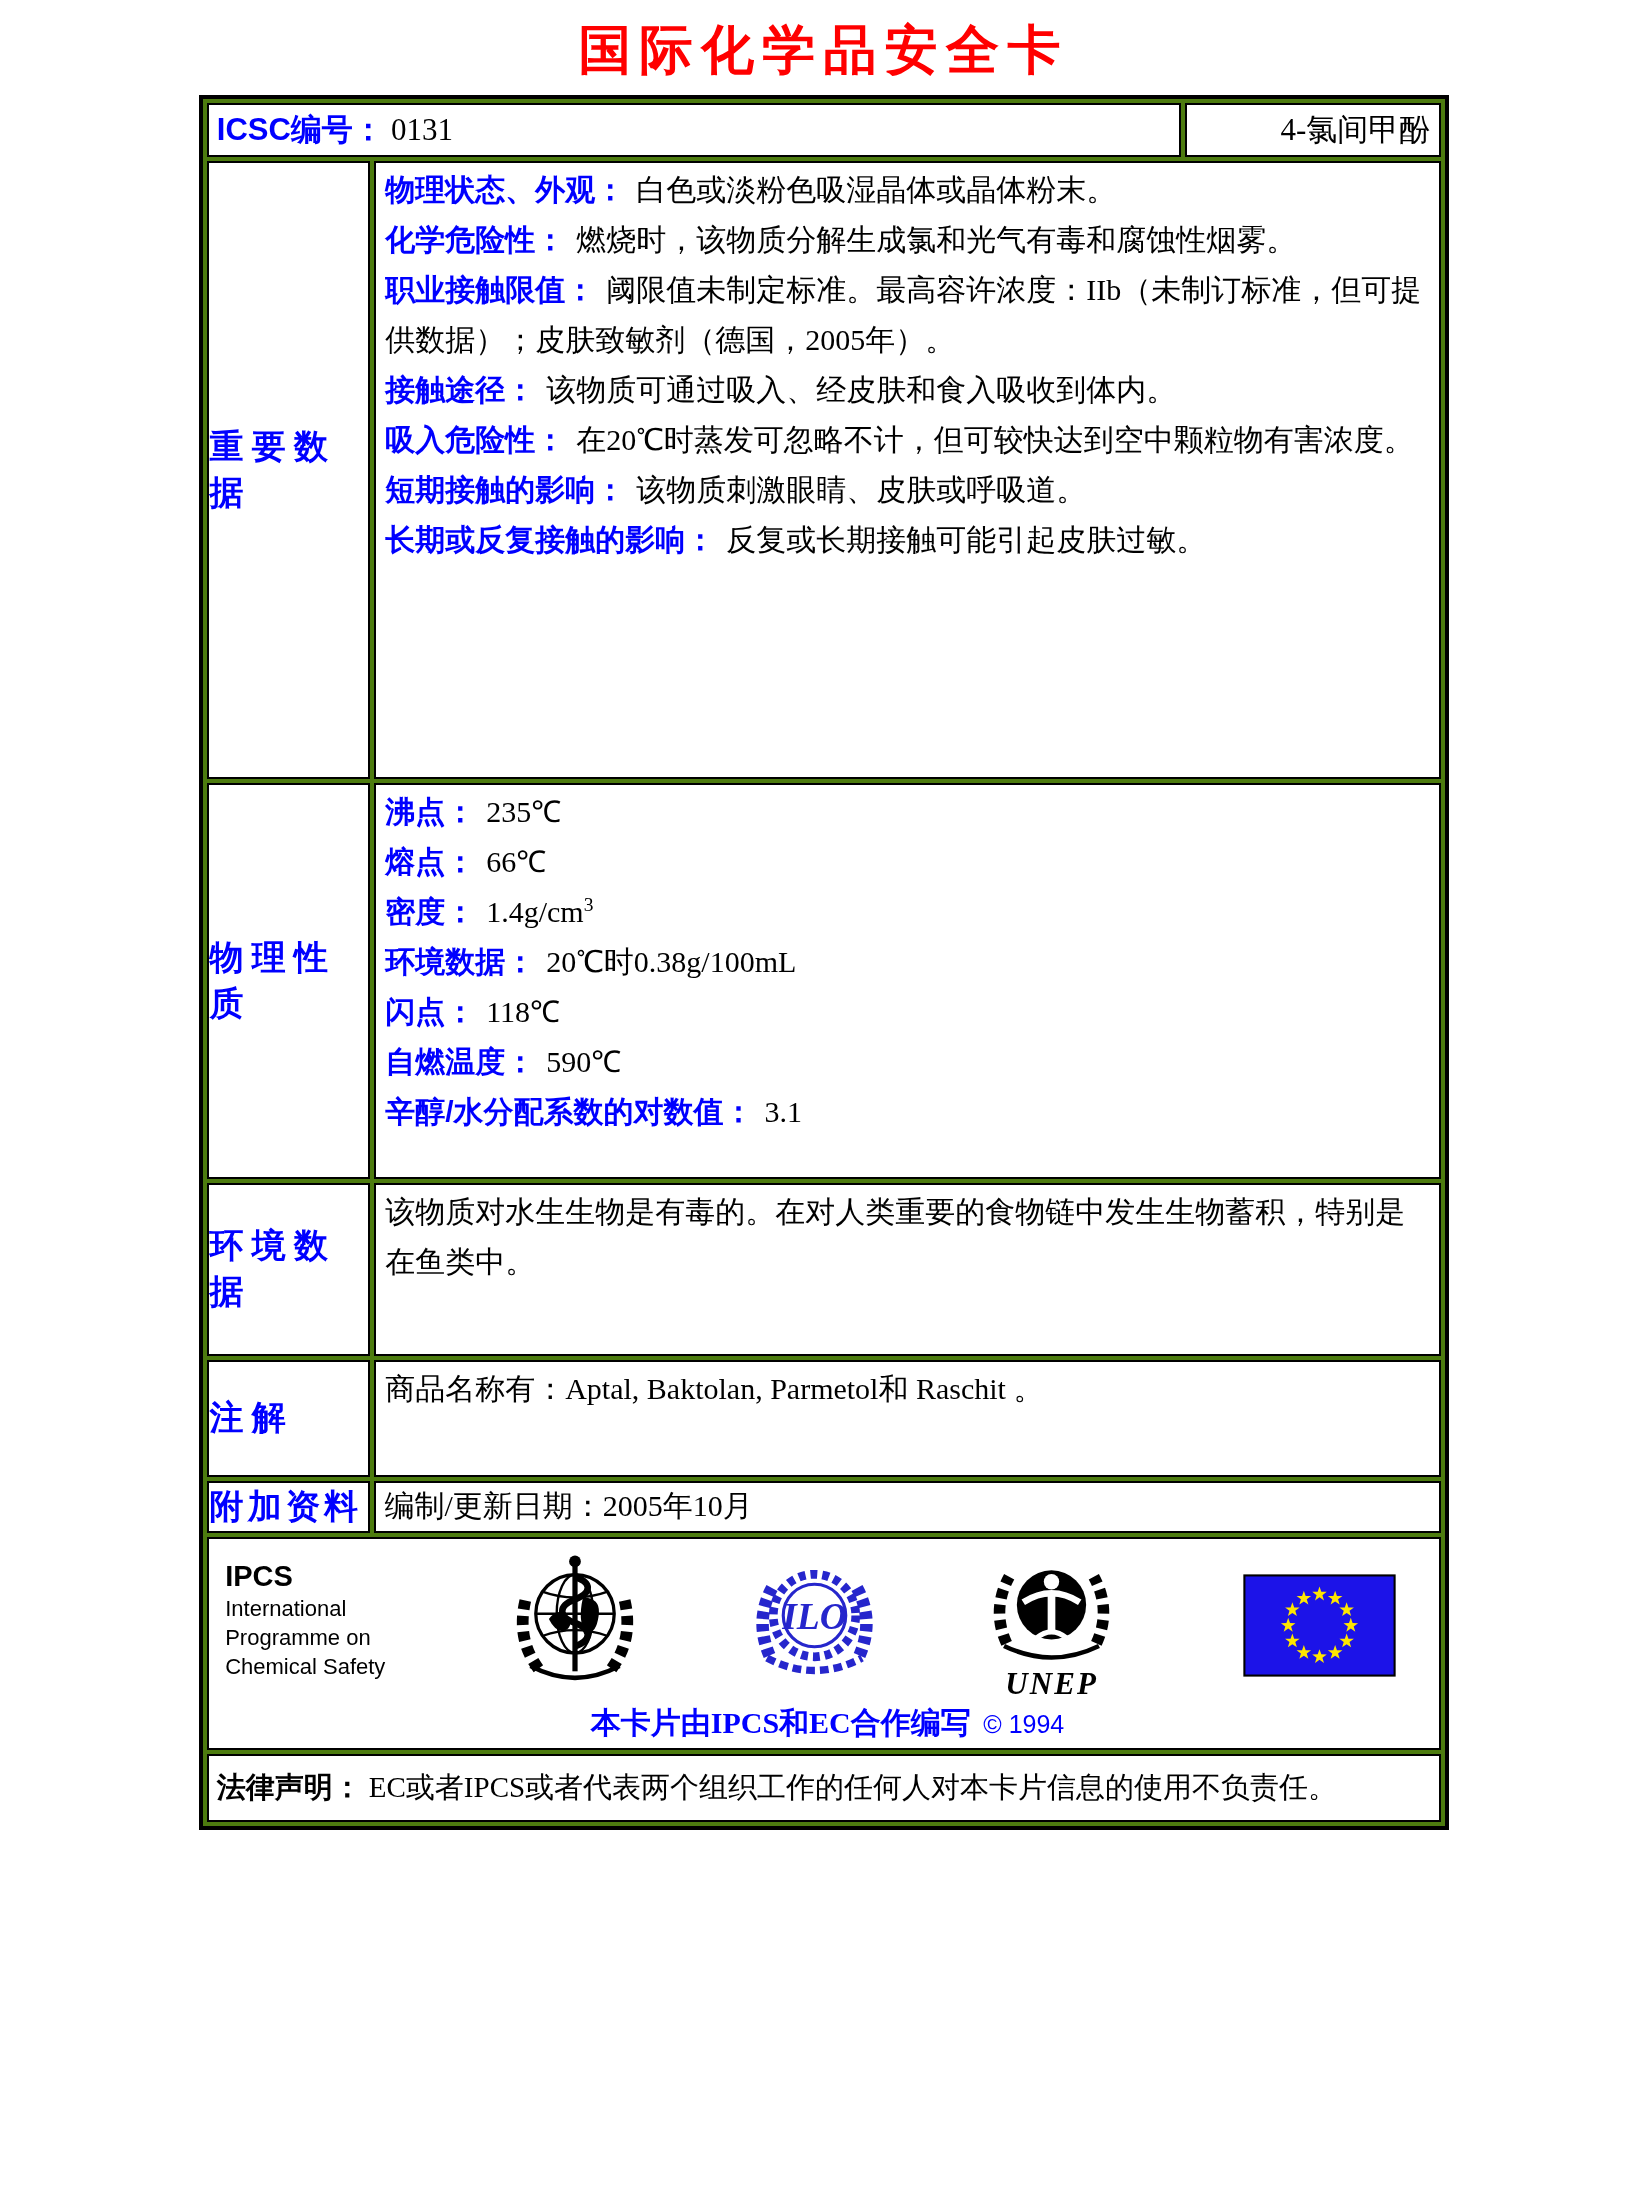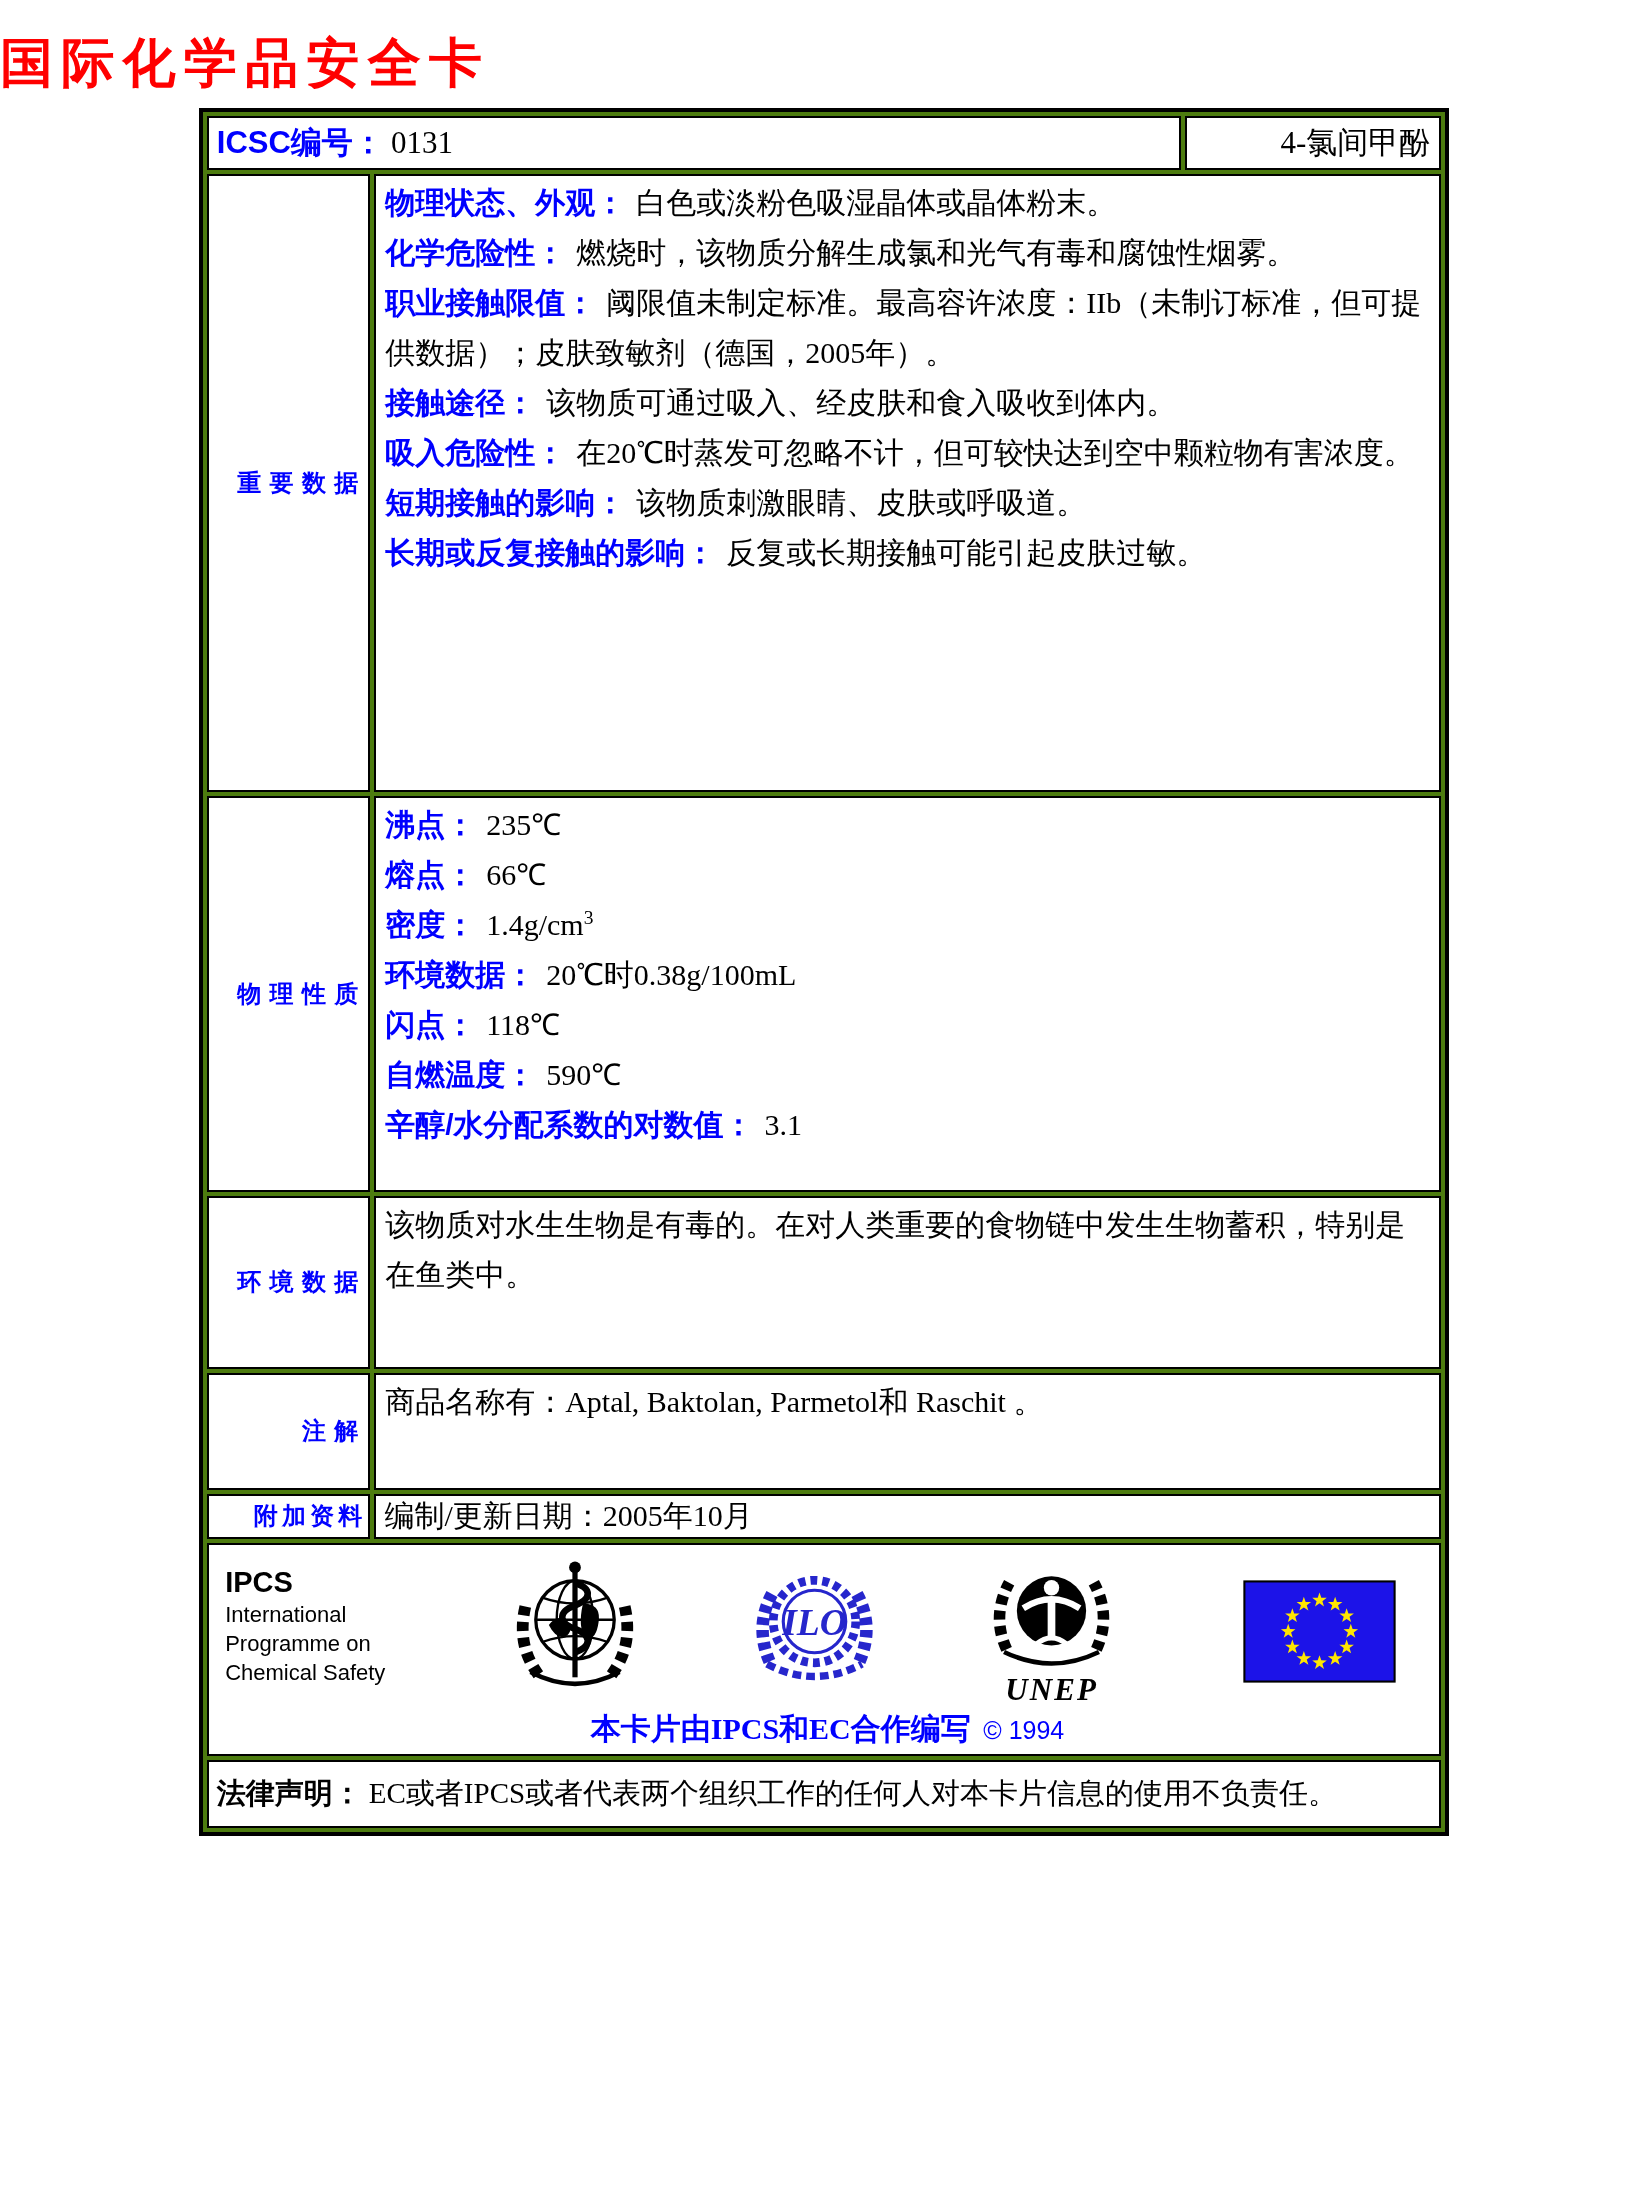--- a/index.html
+++ b/index.html
@@ -6,45 +6,46 @@
   .page{
     position:relative;
     width:1647px;
     height:2205px;
     background:#ffffff;
     font-family:"Liberation Serif", serif;
     color:#000;
     overflow:hidden;
   }
   .doc-title{
-    padding-top:34px;
+    padding-top:21px;
+    text-align:center;
     color:var(--title-red,#ff0000);
     font-family:Liberation Serif, serif;
     font-weight:bold;
     font-size:53px;
     letter-spacing:8.3px;
     line-height:1.1;
   }
   table.card{
     table-layout:fixed;
     width:1250px;
     margin:15.3px auto 0 auto;
     border:4.2px solid var(--border-black,#000);
     border-collapse:separate;
     border-spacing:4.9px;
     background:#4d7c0f;
   }
   td{border:2.1px solid var(--border-black,#000);background:#fff;overflow:hidden;}
   td.lbl{
-    text-align:right;
+    text-align:left;
     vertical-align:middle;
     color:var(--label-blue,#0000ff);
     font-family:"Liberation Sans", sans-serif;
     font-weight:bold;
-    font-size:24px;
+    font-size:34px;
     letter-spacing:8.3px;
   }
   td.content{
     vertical-align:top;
     padding:2.8px 9.7px;
     font-size:30px;
     line-height:50px;
   }
   td.content-mid{vertical-align:middle;padding:0 9px;font-size:30px;}
   .line{margin:0;}

